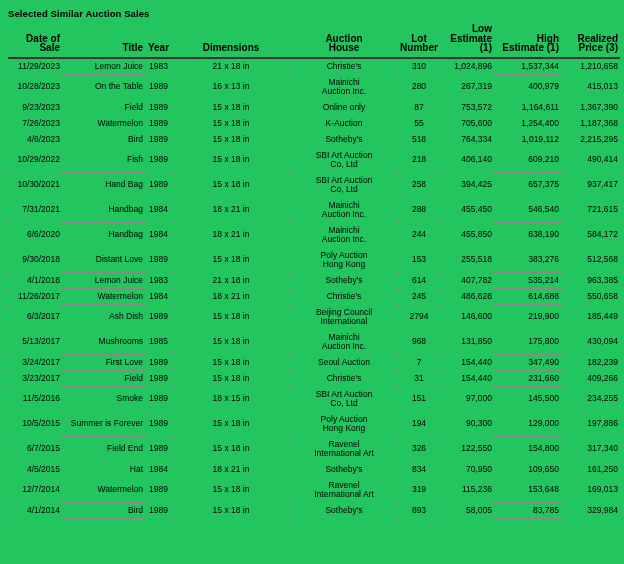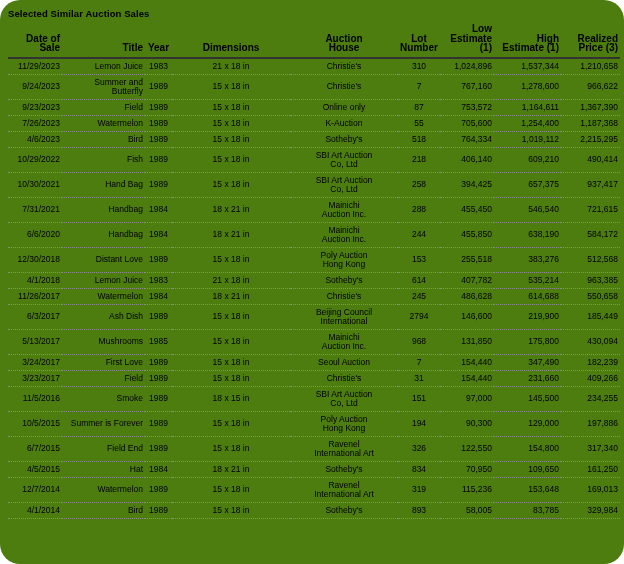--- a/index.html
+++ b/index.html
@@ -8,22 +8,21 @@
     background: #ffffff;
     color: #000000;
     font-family: "Liberation Sans", sans-serif;
   }
   .page {
     width: 624px;
     height: 564px;
     box-sizing: border-box;
     padding: 5px 4px 0 8px;
     overflow: hidden;
-    background: #4d7c0f;
-    border-radius: 20px;
+    background: #22c55e;
   }
   .report-title {
     font-size: 9.5px;
     font-weight: bold;
     margin: 3px 0 5px 0;
     letter-spacing: 0.1px;
   }
   table.auction-table {
     width: 612px;
     border-collapse: collapse;
@@ -92,29 +91,30 @@
           <td class="al-left">Lemon Juice</td>
           <td class="al-center">1983</td>
           <td class="al-center">21 x 18 in</td>
           <td class="al-center">Christie's</td>
           <td class="al-center">310</td>
           <td class="al-right">1,024,896</td>
           <td class="al-right">1,537,344</td>
           <td class="al-right">1,210,658</td>
         </tr>
         <tr>
-          <td class="al-left">9/24/2023</td>
-          <td class="al-left">Summer and Butterfly</td>
-          <td class="al-center">1989</td>
-          <td class="al-center">15 x 18 in</td>
-          <td class="al-center">Christie's</td>
-          <td class="al-center">7</td>
-          <td class="al-right">767,160</td>
-          <td class="al-right">1,278,600</td>
-          <td class="al-right">966,622</td>
+          <td class="al-left">10/28/2023</td>
+          <td class="al-left">On the Table</td>
+          <td class="al-center">1989</td>
+          <td class="al-center">16 x 13 in</td>
+          <td class="al-center">Mainichi
+Auction Inc.</td>
+          <td class="al-center">280</td>
+          <td class="al-right">267,319</td>
+          <td class="al-right">400,979</td>
+          <td class="al-right">415,013</td>
         </tr>
         <tr>
           <td class="al-left">9/23/2023</td>
           <td class="al-left">Field</td>
           <td class="al-center">1989</td>
           <td class="al-center">15 x 18 in</td>
           <td class="al-center">Online only</td>
           <td class="al-center">87</td>
           <td class="al-right">753,572</td>
           <td class="al-right">1,164,611</td>
@@ -184,21 +184,21 @@
           <td class="al-center">1984</td>
           <td class="al-center">18 x 21 in</td>
           <td class="al-center">Mainichi
 Auction Inc.</td>
           <td class="al-center">244</td>
           <td class="al-right">455,850</td>
           <td class="al-right">638,190</td>
           <td class="al-right">584,172</td>
         </tr>
         <tr>
-          <td class="al-left">12/30/2018</td>
+          <td class="al-left">9/30/2018</td>
           <td class="al-left">Distant Love</td>
           <td class="al-center">1989</td>
           <td class="al-center">15 x 18 in</td>
           <td class="al-center">Poly Auction
 Hong Kong</td>
           <td class="al-center">153</td>
           <td class="al-right">255,518</td>
           <td class="al-right">383,276</td>
           <td class="al-right">512,568</td>
         </tr>

